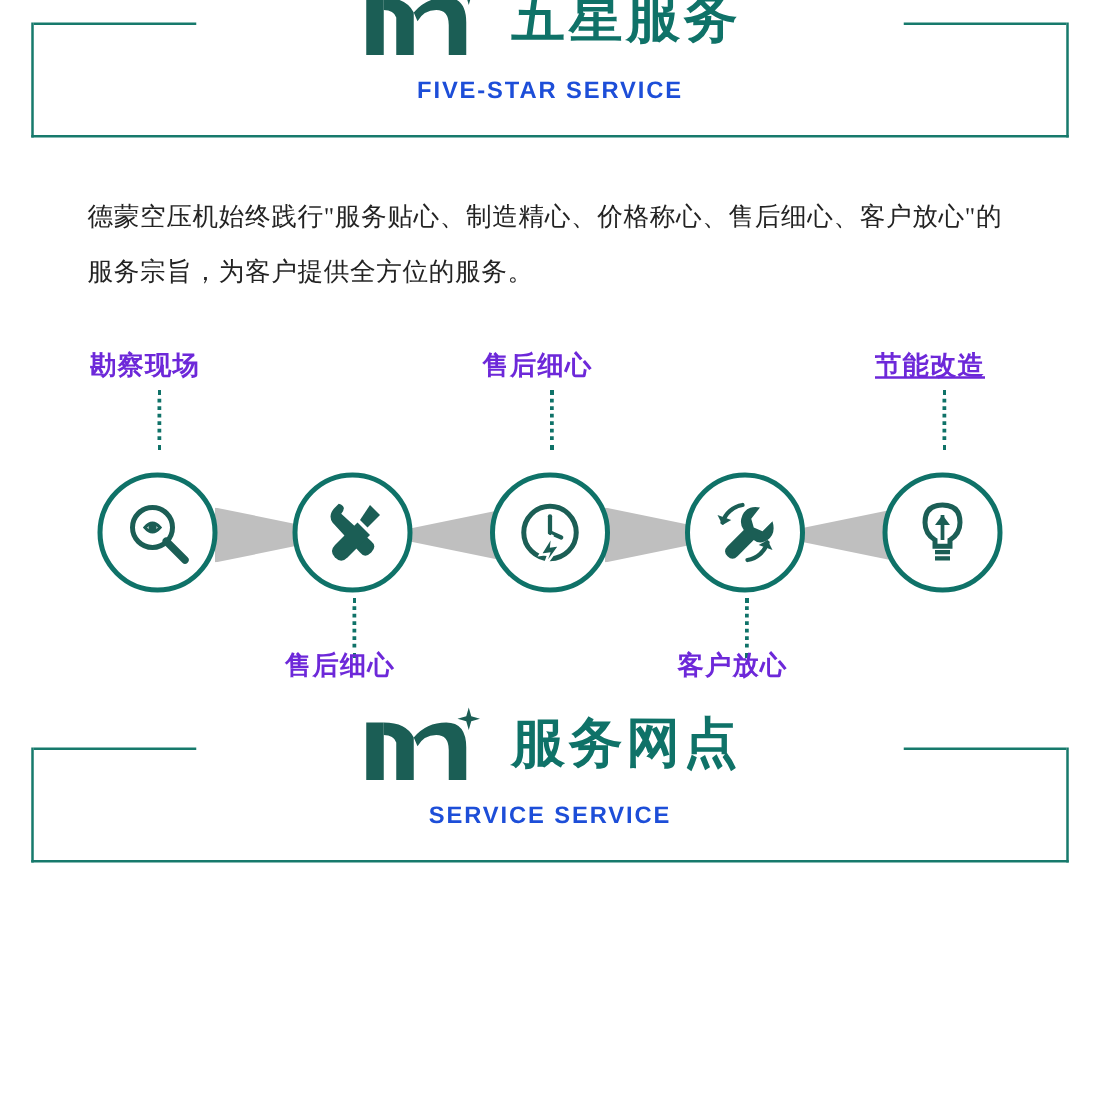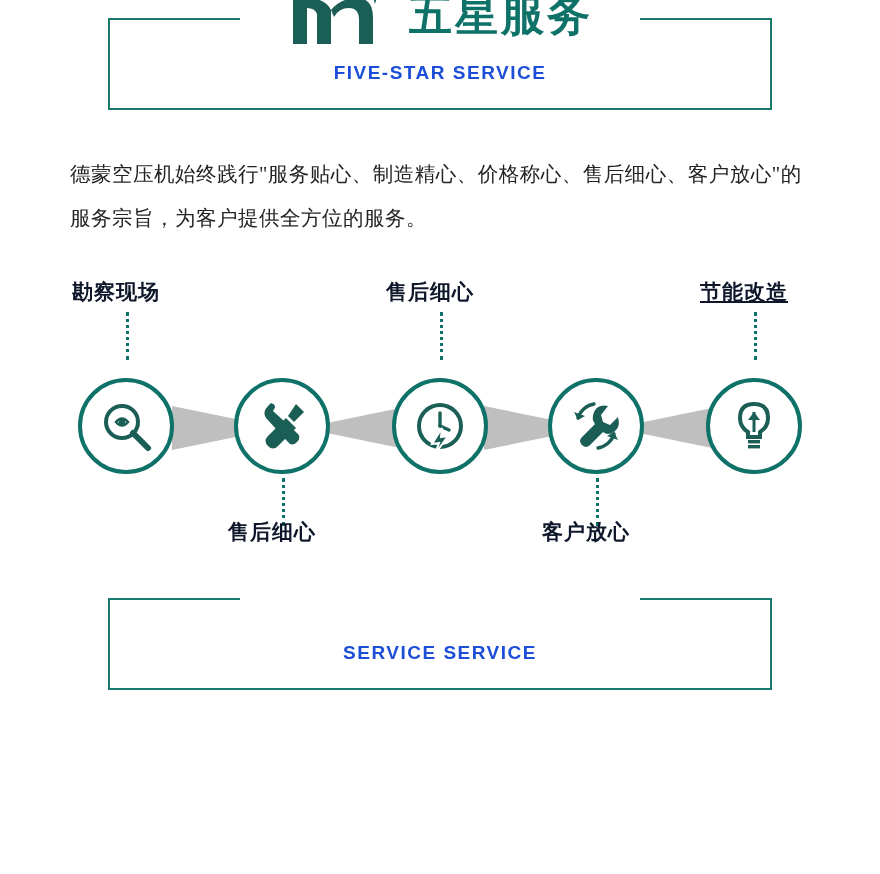--- a/index.html
+++ b/index.html
@@ -13,21 +13,21 @@
     background: #ffffff;
     font-family: "Liberation Sans", sans-serif;
     color: #1f1f1f;
     overflow: hidden;
     position: relative;
   }
 
   
   .section-header {
     position: relative;
-    width: 664px;
+    width: 830px;
     margin: 0 auto;
     height: 110px;
   }
   .header-frame {
     position: absolute;
     left: 0;
     right: 0;
     top: 18px;
     bottom: 0;
     border: 2px solid #177a6c;
@@ -131,21 +131,21 @@
     justify-content: center;
     top: 112px;
   }
   .node svg { display: block; }
 
   .node-label {
     position: absolute;
     font-family: "Liberation Serif", serif;
     font-size: 21px;
     font-weight: bold;
-    color: #0f172a;
+    color: #6d28d9;
     white-space: nowrap;
     letter-spacing: 1px;
   }
   .dots {
     position: absolute;
     width: 2px;
     border-left: 3px dotted #0f7268;
     height: 48px;
   }
 
@@ -243,14 +243,25 @@
         <path d="M28 14 L22 22 L34 22 Z" fill="#1b5e55"></path>
         <rect x="22" y="42" width="12" height="3.4" fill="#1b5e55"></rect>
         <rect x="22" y="47" width="12" height="3.4" fill="#1b5e55"></rect>
       </svg>
     </span>
   </div>
 </div>
 
 <div class="section-header footer-section">
   <div class="header-frame"></div>
+  <div class="header-center">
+    <span class="logo-mark">
+      <svg width="108" height="66" viewBox="0 0 108 66">
+        <path d="M6 60 L6 14 L20 14 L20 60 Z" fill="#1b5e55"></path>
+        <path d="M20 14 Q38 14 44 26 L44 60 L30 60 L30 30 Q28 24 20 24 Z" fill="#1b5e55"></path>
+        <path d="M44 26 Q54 14 70 14 Q86 14 86 34 L86 60 L72 60 L72 36 Q72 24 62 24 Q52 24 47 33 Z" fill="#1b5e55"></path>
+        <path d="M88 2 L90 9 L97 11 L90 13 L88 20 L86 13 L79 11 L86 9 Z" fill="#1b5e55"></path>
+      </svg>
+    </span>
+    <span class="cn-title">服务网点</span>
+  </div>
   <div class="en-title">SERVICE  SERVICE</div>
 </div>
 
 </body></html>

